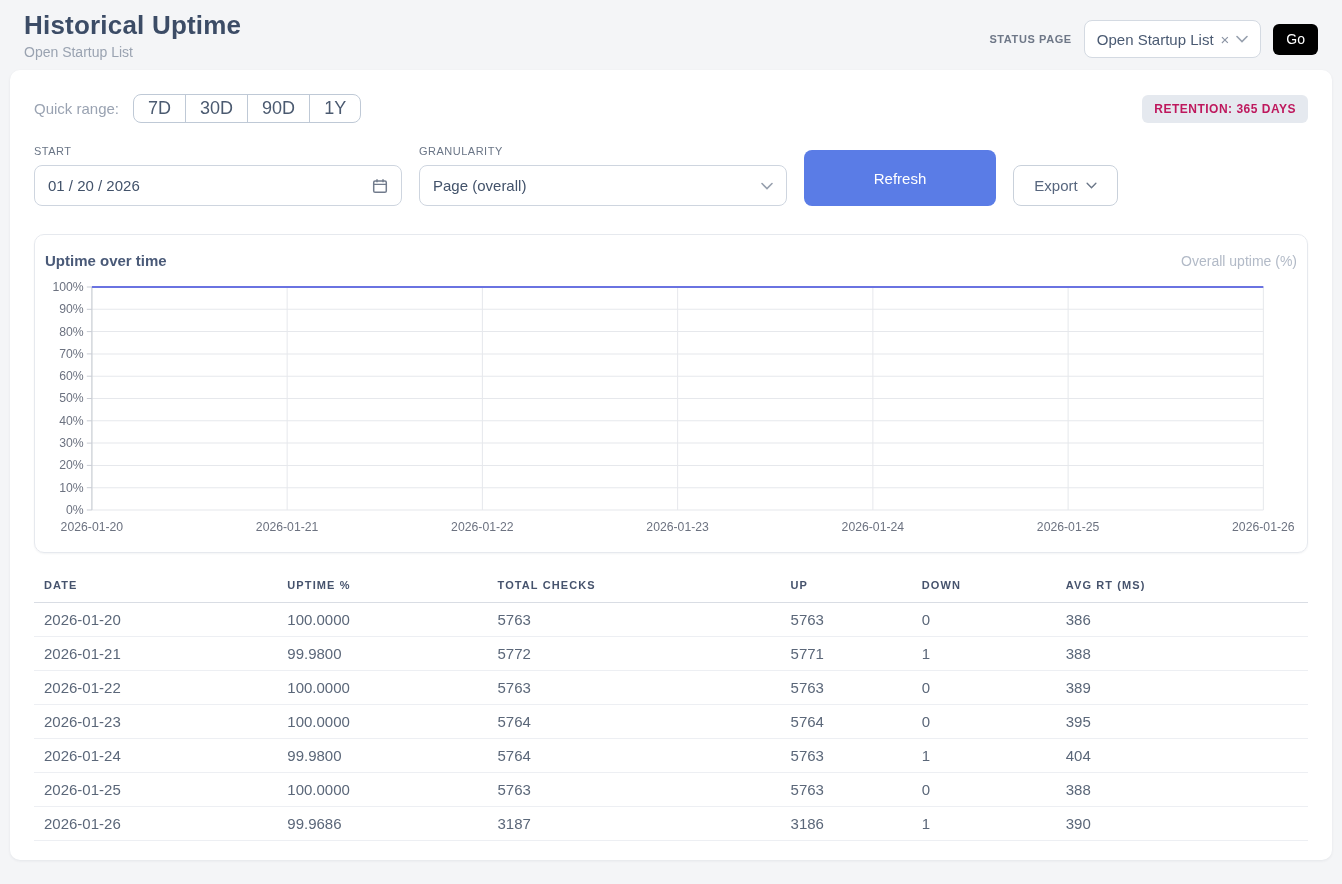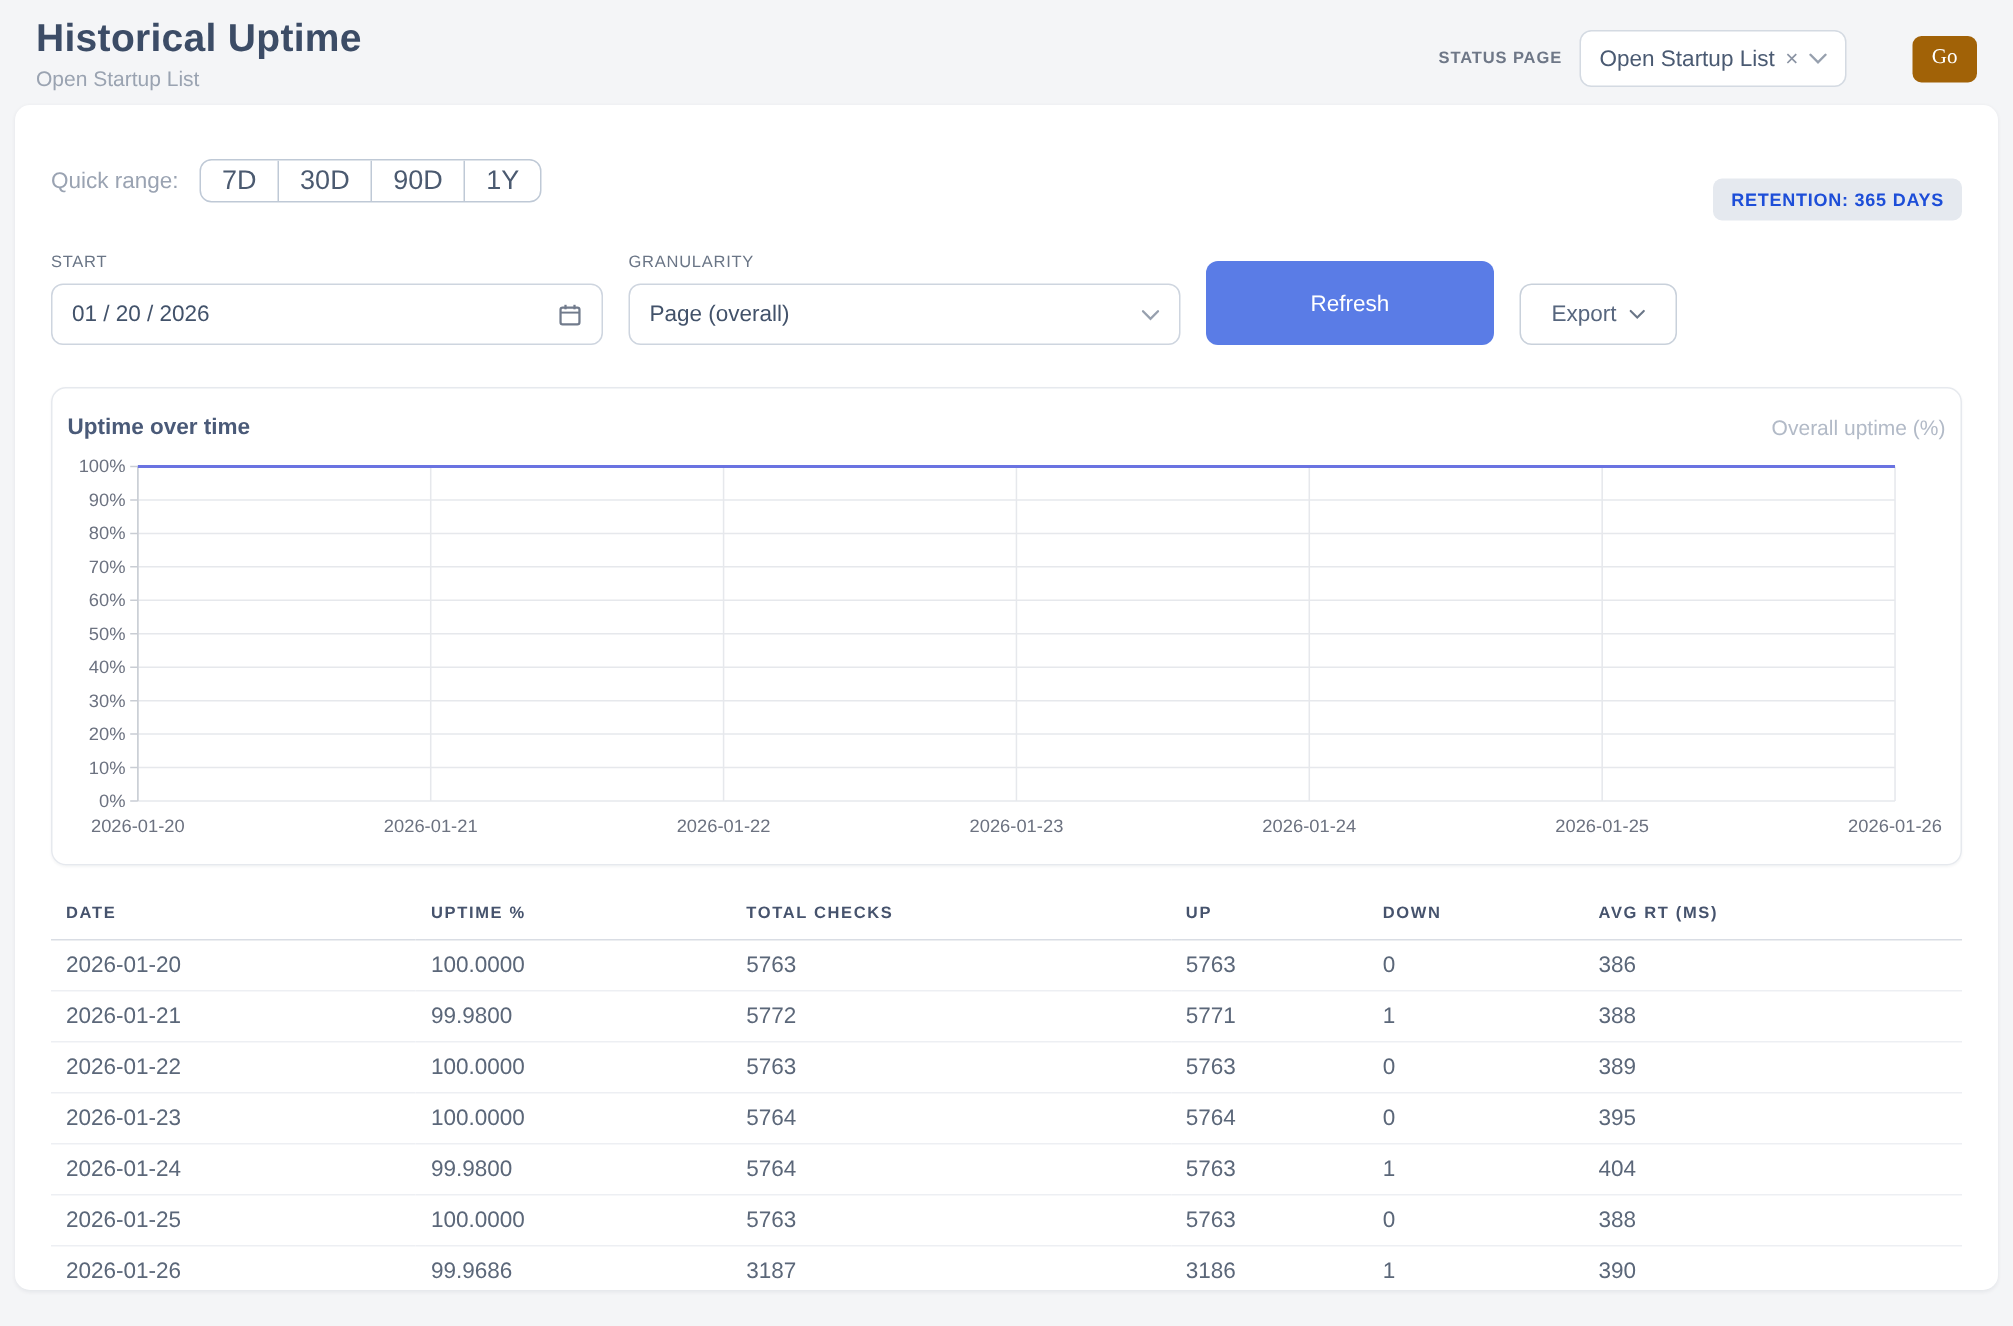--- a/index.html
+++ b/index.html
@@ -12,32 +12,32 @@
   }
 
   
   .page-header { display:flex; justify-content:space-between; align-items:flex-start; padding:8px 24px 0 24px; height:70px; }
   .ph-left h1 { margin:2px 0 0 0; font-size:26px; font-weight:700; color:#3c4c66; letter-spacing:.2px; }
   .ph-left .subtitle { margin-top:3px; font-size:14px; color:#9aa3b1; }
   .ph-right { display:flex; align-items:center; gap:12px; margin-top:12px; }
   .status-label { font-size:11px; font-weight:600; letter-spacing:.6px; color:#6e7787; }
   .status-select { display:flex; align-items:center; gap:7px; background:#fff; border:1px solid #d4dae2; border-radius:8px; padding:0 12px; height:38px; font-size:15px; color:#4a5a72; cursor:pointer; }
   .clear-x { color:#8a93a3; font-size:15px; line-height:1; }
-  .go-btn { background:#a16207; color:#fff; border:none; border-radius:6px; height:31px; padding:0 13px; font-size:14px; font-family:Liberation Serif, serif; cursor:pointer;margin-left:32px; }
+  .go-btn { background:#000000; color:#fff; border:none; border-radius:6px; height:31px; padding:0 13px; font-size:14px; font-family:Liberation Sans, sans-serif; cursor:pointer; }
 
   
   .main-card { margin:0 10px; height:790px; background:#fff; border-radius:10px; box-shadow:0 1px 3px rgba(20,30,60,.07); padding:24px 24px 14px; overflow:hidden; }
 
   .row1 { display:flex; align-items:center; justify-content:space-between; }
   .qr { display:flex; align-items:center; gap:14px; }
   .qr-label { color:#9aa3b2; font-size:15px; }
   .btn-group { display:inline-flex; border:1px solid #bfc9d6; border-radius:8px; overflow:hidden; background:#fff; }
   .btn-group button { border:none; border-left:1px solid #bfc9d6; background:transparent; padding:0 14px; height:27px; font-size:18px; color:#4b5a70; font-family:inherit; cursor:pointer; }
   .btn-group button:first-child { border-left:none; }
-  .badge { background:#e5e9ef; color:#1d4ed8; font-size:12px; font-weight:700; letter-spacing:.5px; padding:7px 12px; border-radius:6px;margin-top:25px; }
+  .badge { background:#e5e9ef; color:#be185d; font-size:12px; font-weight:700; letter-spacing:.5px; padding:7px 12px; border-radius:6px; }
 
   .row2 { display:flex; gap:17px; margin-top:22px; align-items:flex-end; }
   .field { display:flex; flex-direction:column; }
   .field-label { font-size:11px; font-weight:400; letter-spacing:.5px; color:#6a7586; margin-bottom:8px; }
   .input { width:368px; height:41px; border:1px solid #ced5df; border-radius:8px; display:flex; align-items:center; justify-content:space-between; padding:0 13px; font-size:15px; color:#42526a; background:#fff; cursor:pointer; }
   .refresh-btn { width:192px; height:56px; background:#5a7ce6; color:#fff; border:none; border-radius:8px; font-size:15px; font-family:inherit; cursor:pointer; }
   .export-btn { width:105px; height:41px; background:#fff; border:1px solid #c9d1db; border-radius:8px; font-size:15px; color:#57667e; display:flex; align-items:center; justify-content:center; gap:8px; font-family:inherit; cursor:pointer; }
 
   
   .chart-card { margin-top:28px; border:1px solid #e6e9ee; border-radius:10px; box-shadow:0 1px 2px rgba(20,30,60,.05); padding:17px 10px 12px; }

